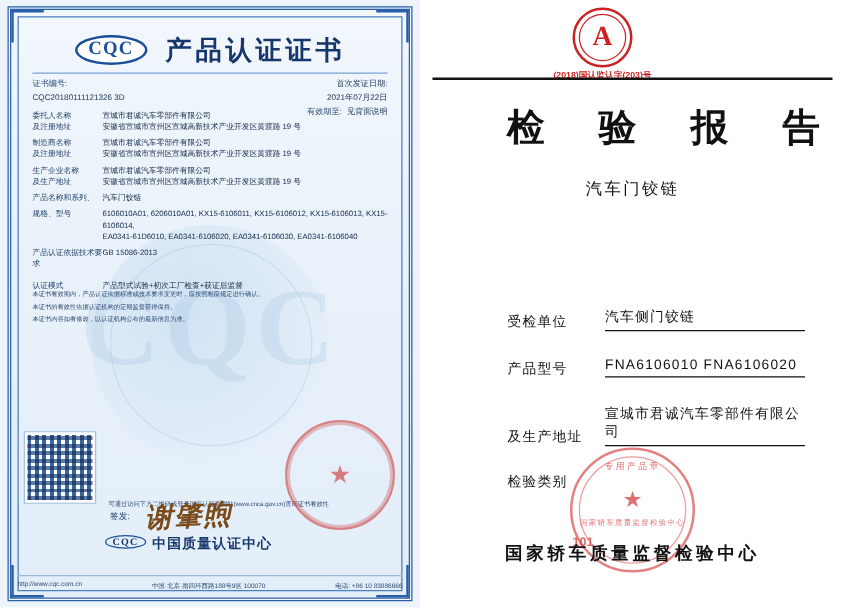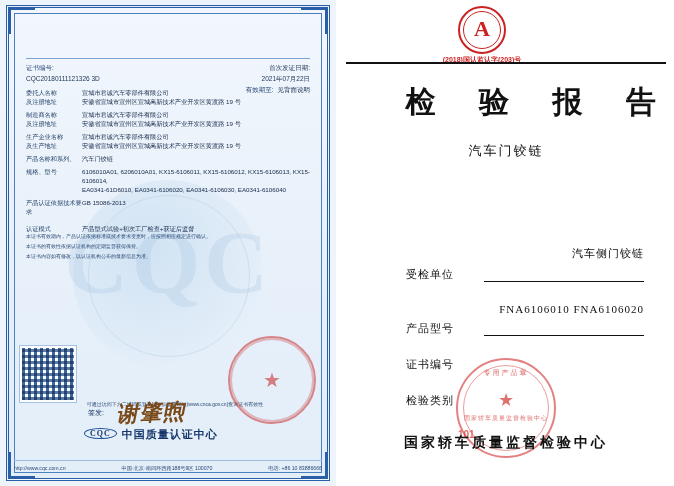--- a/index.html
+++ b/index.html
@@ -208,22 +208,22 @@
   .product-line{
     position:absolute;left:0;right:0;top:142px;text-align:center;
     font-size:13px;color:#111;letter-spacing:2px;
     font-family:"Liberation Serif",serif;
   }
 
   .rfields{position:absolute;left:68px;right:30px;top:246px;font-size:11px;color:#111;}
   .rrow{display:flex;align-items:flex-end;margin-bottom:21px;}
   .rlab{width:78px;flex:0 0 78px;letter-spacing:1px;font-family:"Liberation Serif",serif;}
   .rval{
-    flex:1;border-bottom:1px solid #111;text-align:right;
-    padding-bottom:20px;font-family:Liberation Serif, serif;
+    flex:1;border-bottom:1px solid #111;text-align:left;
+    padding-bottom:3px;font-family:Liberation Sans, sans-serif;
     letter-spacing:1px;
   }
 
   .org{
     position:absolute;left:0;right:0;bottom:34px;text-align:center;
     font-size:14px;color:#111;letter-spacing:3px;font-weight:bold;
     font-family:"Liberation Serif",serif;
   }
   .report-stamp{
     position:absolute;left:50%;bottom:28px;transform:translateX(-50%);
@@ -262,20 +262,24 @@
       <div class="cert-inner"></div>
     </div>
     <div class="corner tl"></div>
     <div class="corner tr"></div>
     <div class="corner bl"></div>
     <div class="corner br"></div>
 
     <div class="globe"></div>
     <div class="watermark">CQC</div>
 
+    <div class="cqc-head">
+      <span class="cqc-logo">CQC</span>
+      <span class="cert-title">产品认证证书</span>
+    </div>
     <div class="title-rule"></div>
 
     <div class="cert-meta">
       <div class="row">
         <span class="lab">证书编号:</span>
         <span class="val">首次发证日期:</span>
       </div>
       <div class="row">
         <span class="val">CQC20180111121326 3D</span>
         <span class="val">2021年07月22日</span>
@@ -376,21 +380,22 @@
     <div class="rfields">
       <div class="rrow">
         <div class="rlab">受检单位</div>
         <div class="rval">汽车侧门铰链</div>
       </div>
       <div class="rrow">
         <div class="rlab">产品型号</div>
         <div class="rval">FNA6106010    FNA6106020</div>
       </div>
       <div class="rrow">
-        <div class="rlab">证书编号</div>
+        <div class="rlab">及生产地址</div>
+        <div class="rval">宣城市君诚汽车零部件有限公司</div>
       </div>
       <div class="rrow">
         <div class="rlab">检验类别</div>
       </div>
     </div>
 
     <div class="report-stamp">
       <div class="inner-ring"></div>
       <div class="arc-label">专用产品章</div>
       <span class="st-star">★</span>

